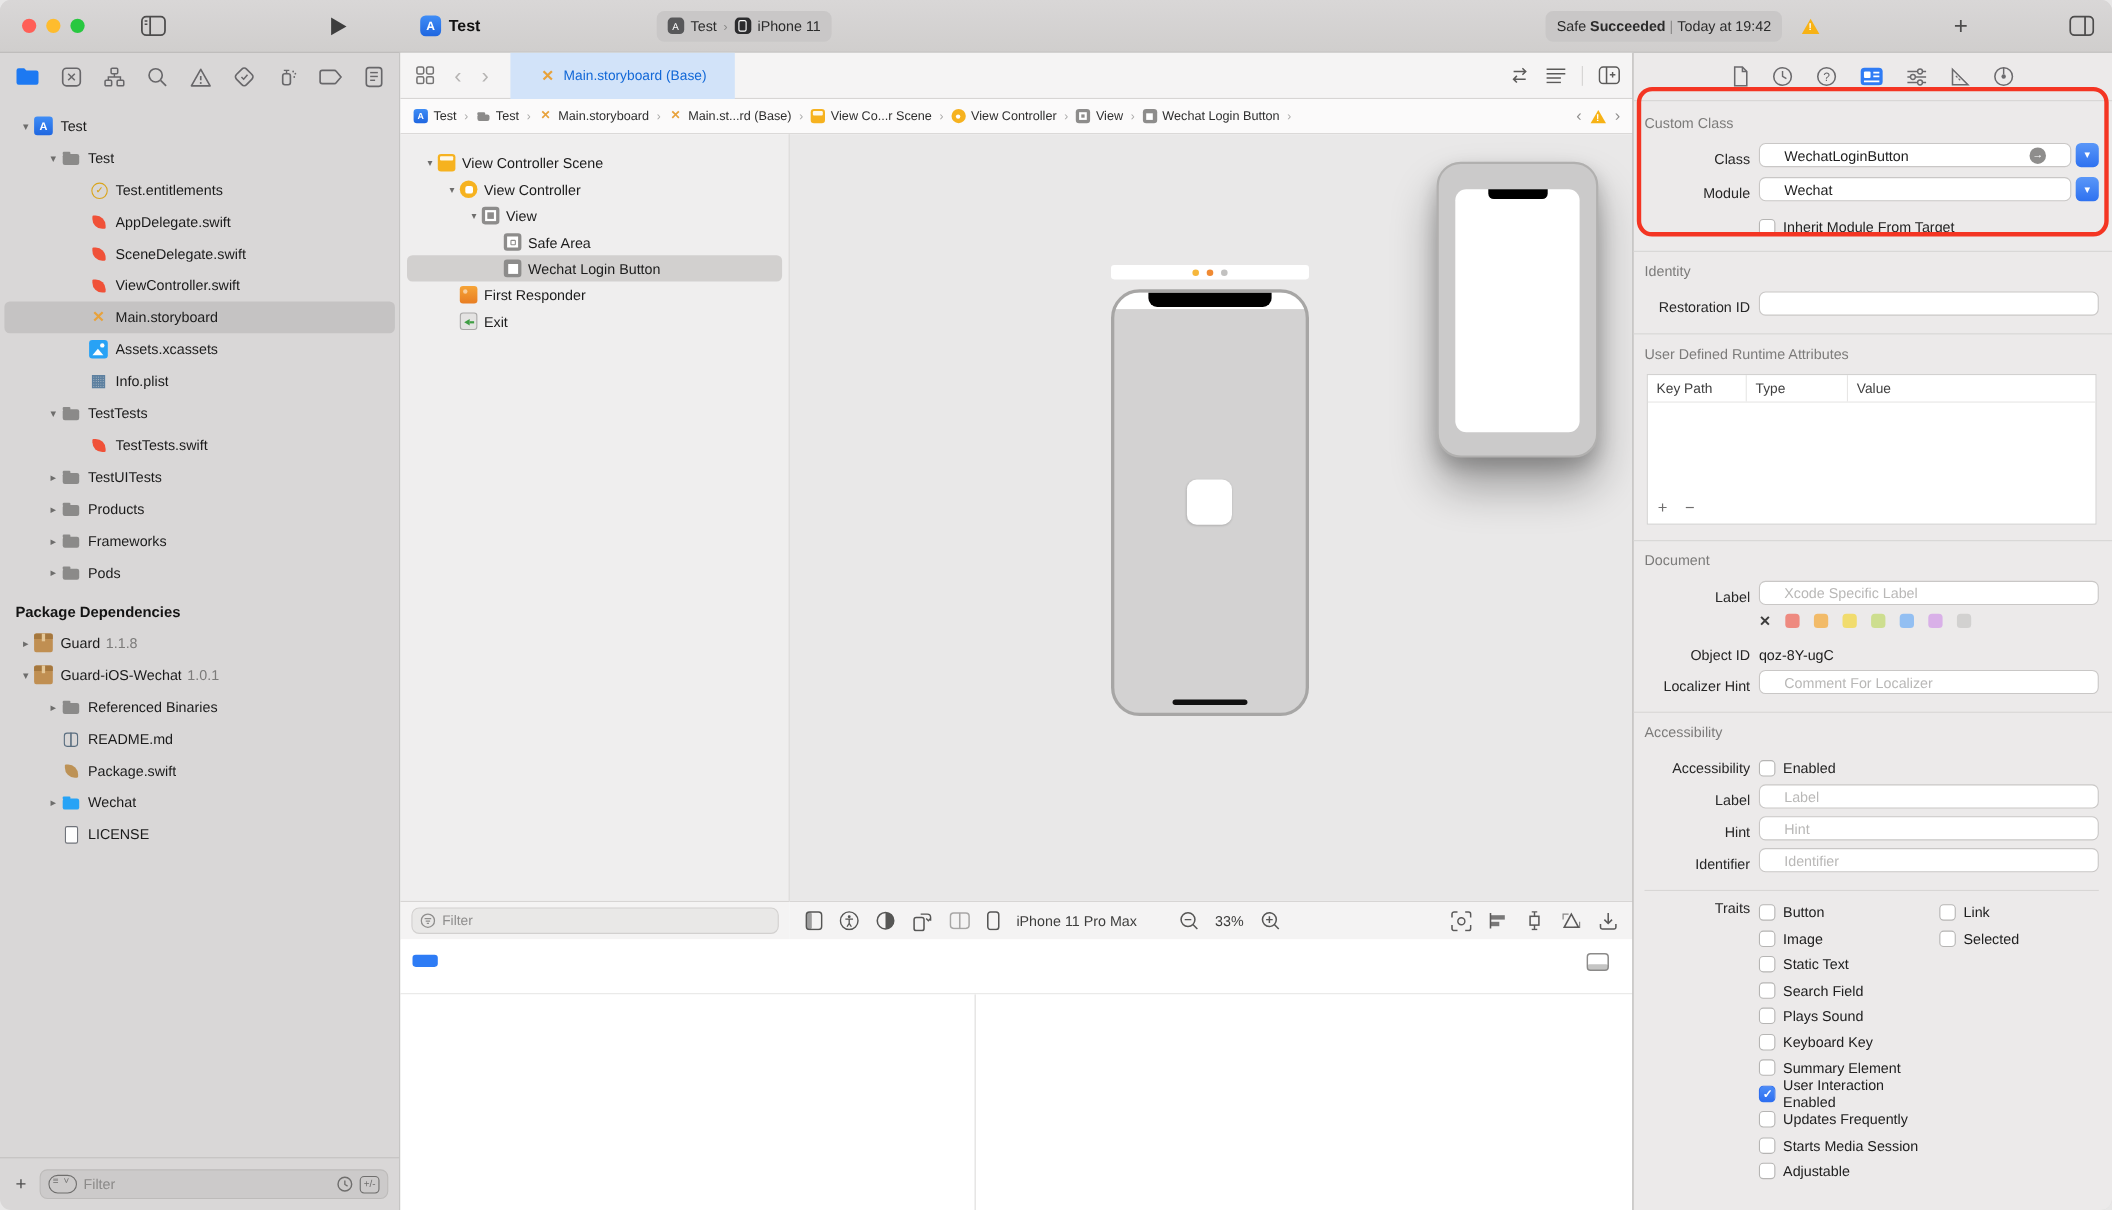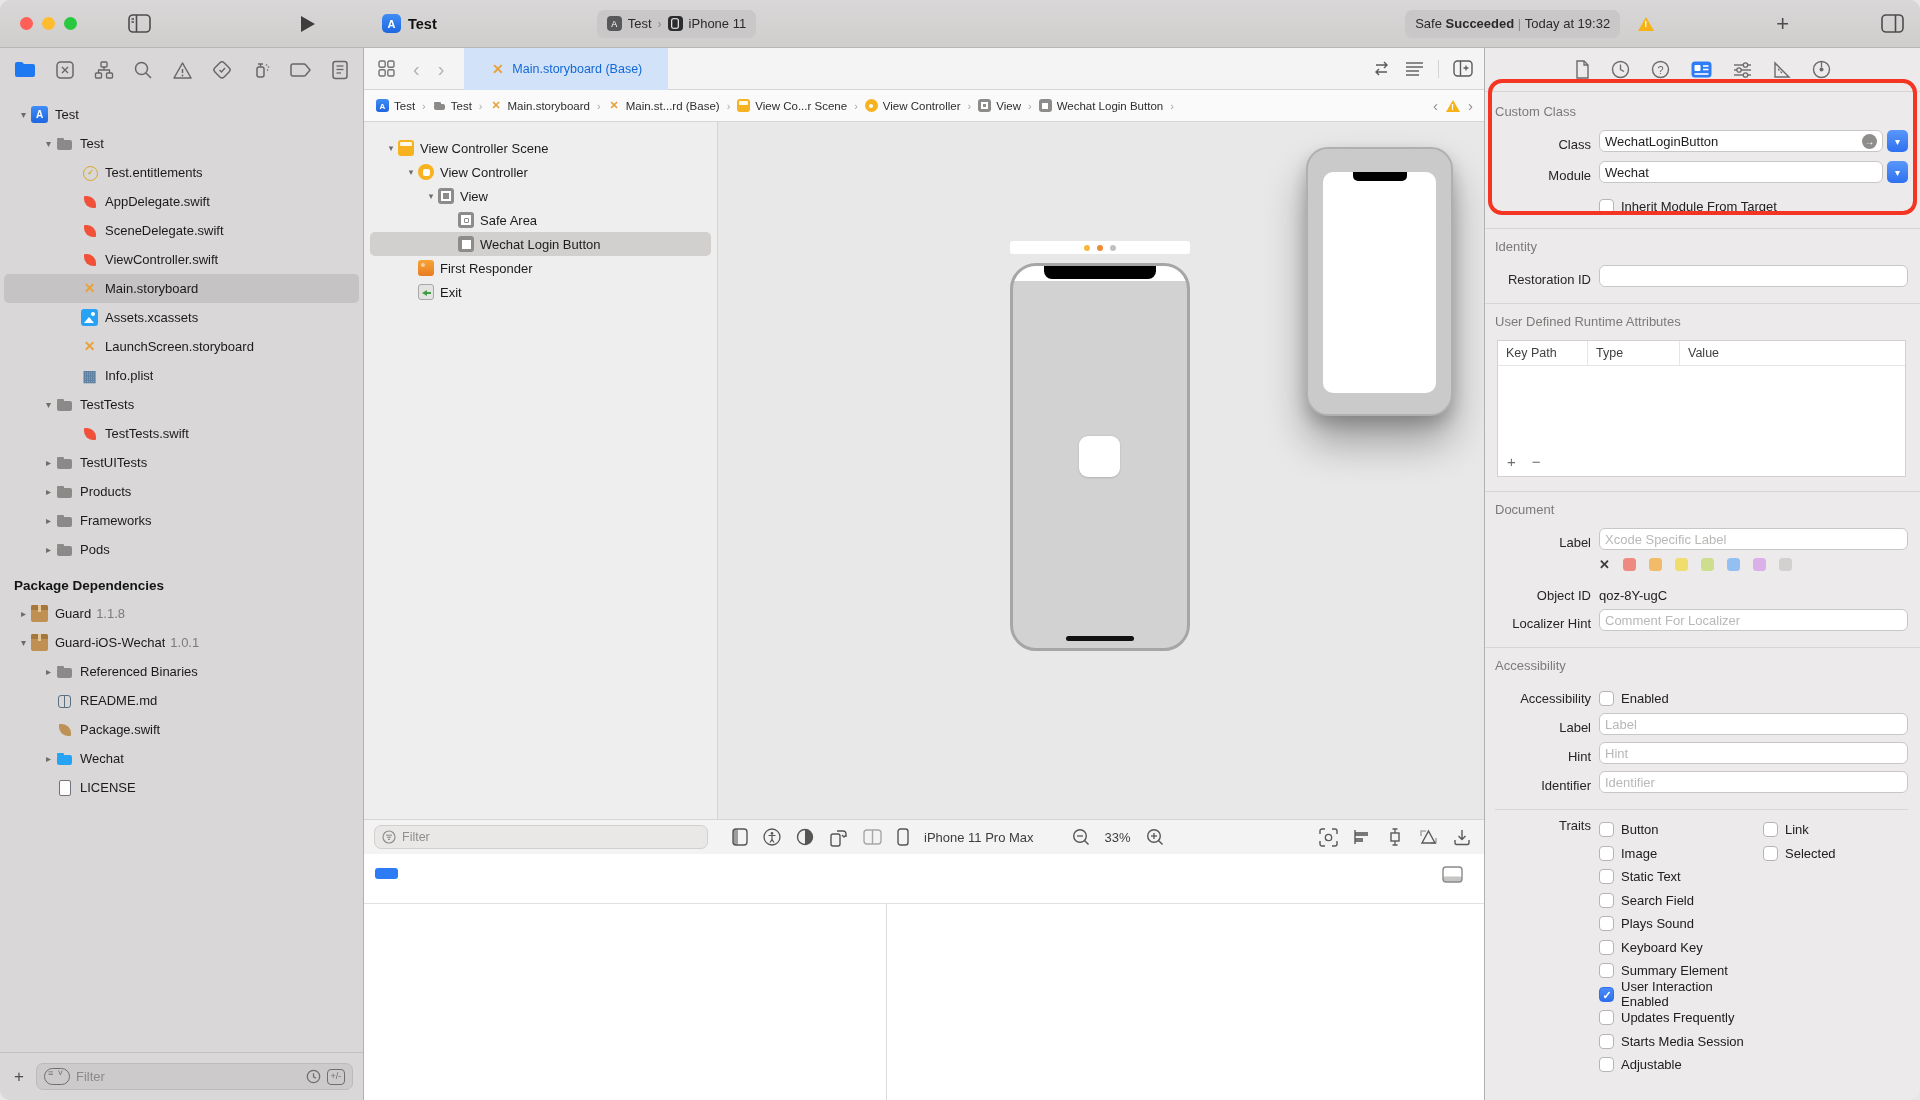--- a/index.html
+++ b/index.html
@@ -142,21 +142,21 @@
   .vr{width:1px;height:18px;background:#d4d3d2}
 
   
   #inspector{position:absolute;left:1484px;top:48px;width:436px;height:1052px;background:#eceaea;border-left:1px solid #b3b1b0;font-size:13px}
   #insptabs{height:44px;border-bottom:1px solid #d7d5d4;display:flex;align-items:center;justify-content:center;gap:21px}
   #redbox{position:absolute;left:3px;top:31px;width:429px;height:136px;border:4px solid #f43523;border-radius:14px;pointer-events:none;z-index:5}
   .section{padding:10px 12px 4px 10px;border-bottom:1px solid #d8d6d5}
   .shead{color:#7c7b7a;font-weight:normal;font-size:13px;margin-bottom:11px}
   .irow{display:flex;align-items:flex-end;margin-bottom:9px;min-height:22px}
   .ilabel{width:96px;text-align:right;margin-right:8px;color:#262626;flex:none;font-size:13px}
-  .ifield{flex:1;height:22px;background:#fff;border:1px solid #c9c7c6;border-radius:6px;padding:0 5px;display:flex;align-items:center;font-size:13px;color:#1e1e1e;min-width:0}
+  .ifield{flex:1;height:22px;background:#fff;border:1px solid #c9c7c6;border-radius:6px;padding:0 22px;display:flex;align-items:center;font-size:13px;color:#1e1e1e;min-width:0}
   .ifield input{border:none;outline:none;flex:1;font-size:13px;font-family:"Liberation Sans",sans-serif;color:#1e1e1e;min-width:0;background:transparent}
   .ifield input::placeholder{color:#b9b8b7}
   .detailbtn{width:15px;height:15px;border-radius:50%;background:#8e8d8c;color:#fff;font-size:10px;line-height:15px;text-align:center;flex:none}
   .combobtn{width:21px;height:22px;border-radius:5px;background:linear-gradient(#5a97f8,#2e71f0);color:#fff;display:flex;align-items:center;justify-content:center;font-size:10px;margin-left:4px;flex:none}
   .popupfield{flex:1;height:22px;background:#fff;border:1px solid #c9c7c6;border-radius:6px;padding:0 2px 0 8px;display:flex;align-items:center;justify-content:space-between;font-size:13px}
   .popsq{width:19px;height:18px;border-radius:4px;background:linear-gradient(#5a97f8,#2e71f0);color:#fff;display:flex;flex-direction:column;align-items:center;justify-content:center;font-size:6px;line-height:5px}
   .cb{width:15px;height:15px;background:#fff;border:1px solid #b6b5b4;border-radius:4px;margin-right:7px;flex:none;position:relative}
   .cb.on{background:linear-gradient(#4b8cf7,#2e6ff0);border-color:#2e6ff0}
   .cb.on::before{content:"✓";position:absolute;left:2.5px;top:0;color:#fff;font-size:11px;line-height:14px;font-weight:bold}
   .udra{border:1px solid #d2d1d0;background:#fff;margin:2px 2px 10px 2px}
@@ -210,21 +210,21 @@
       <span>Test</span>
       <span class="crumbsep">›</span>
       <span class="minisq dev">
         <svg width="8" height="11" viewBox="0 0 8 11">
             <rect x="0.7" y="0.7" width="6.6" height="9.6" rx="1.5" fill="none" stroke="#fff" stroke-width="1.1"></rect>
           </svg>
       </span>
       <span>iPhone 11</span>
     </div>
     <div class="pill" style="margin-left:auto">
-      <span><span>Safe</span>&nbsp;<b>Succeeded</b>&nbsp;<span style="color:#8b8a89">|</span>&nbsp;<span>Today at 19:32</span></span>
+      <span><span>Safe</span>&nbsp;<b>Succeeded</b>&nbsp;<span style="color:#8b8a89">|</span>&nbsp;<span>Today at 19:42</span></span>
     </div>
     <span class="warntri" style="margin-left:18px"></span>
     <span style="margin-left:122px;font-size:22px;color:#4d4c4c;font-weight:300">+</span>
     <span class="tbicon" style="margin-left:92px;margin-right:16px">
       <svg width="23" height="19" viewBox="0 0 23 19">
           <rect x="1" y="1" width="21" height="17" rx="4" fill="none" stroke="#4d4c4c" stroke-width="1.6"></rect>
           <line x1="14.5" y1="1" x2="14.5" y2="18" stroke="#4d4c4c" stroke-width="1.6"></line>
         </svg>
     </span>
   </div>
@@ -344,26 +344,20 @@
           <span class="sfx"></span>
         </div>
 
         <div class="srow lvl2">
           <span class="disc"></span>
           <b class="ic ic-assets"></b>
           <span class="lbl">Assets.xcassets</span>
           <span class="sfx"></span>
         </div>
 
-        <div class="srow lvl2">
-          <span class="disc"></span>
-          <b class="ic ic-sb"></b>
-          <span class="lbl">LaunchScreen.storyboard</span>
-          <span class="sfx"></span>
-        </div>
 
         <div class="srow lvl2">
           <span class="disc"></span>
           <b class="ic ic-plist"></b>
           <span class="lbl">Info.plist</span>
           <span class="sfx"></span>
         </div>
 
         <div class="srow lvl1">
           <span class="disc">▾</span>

